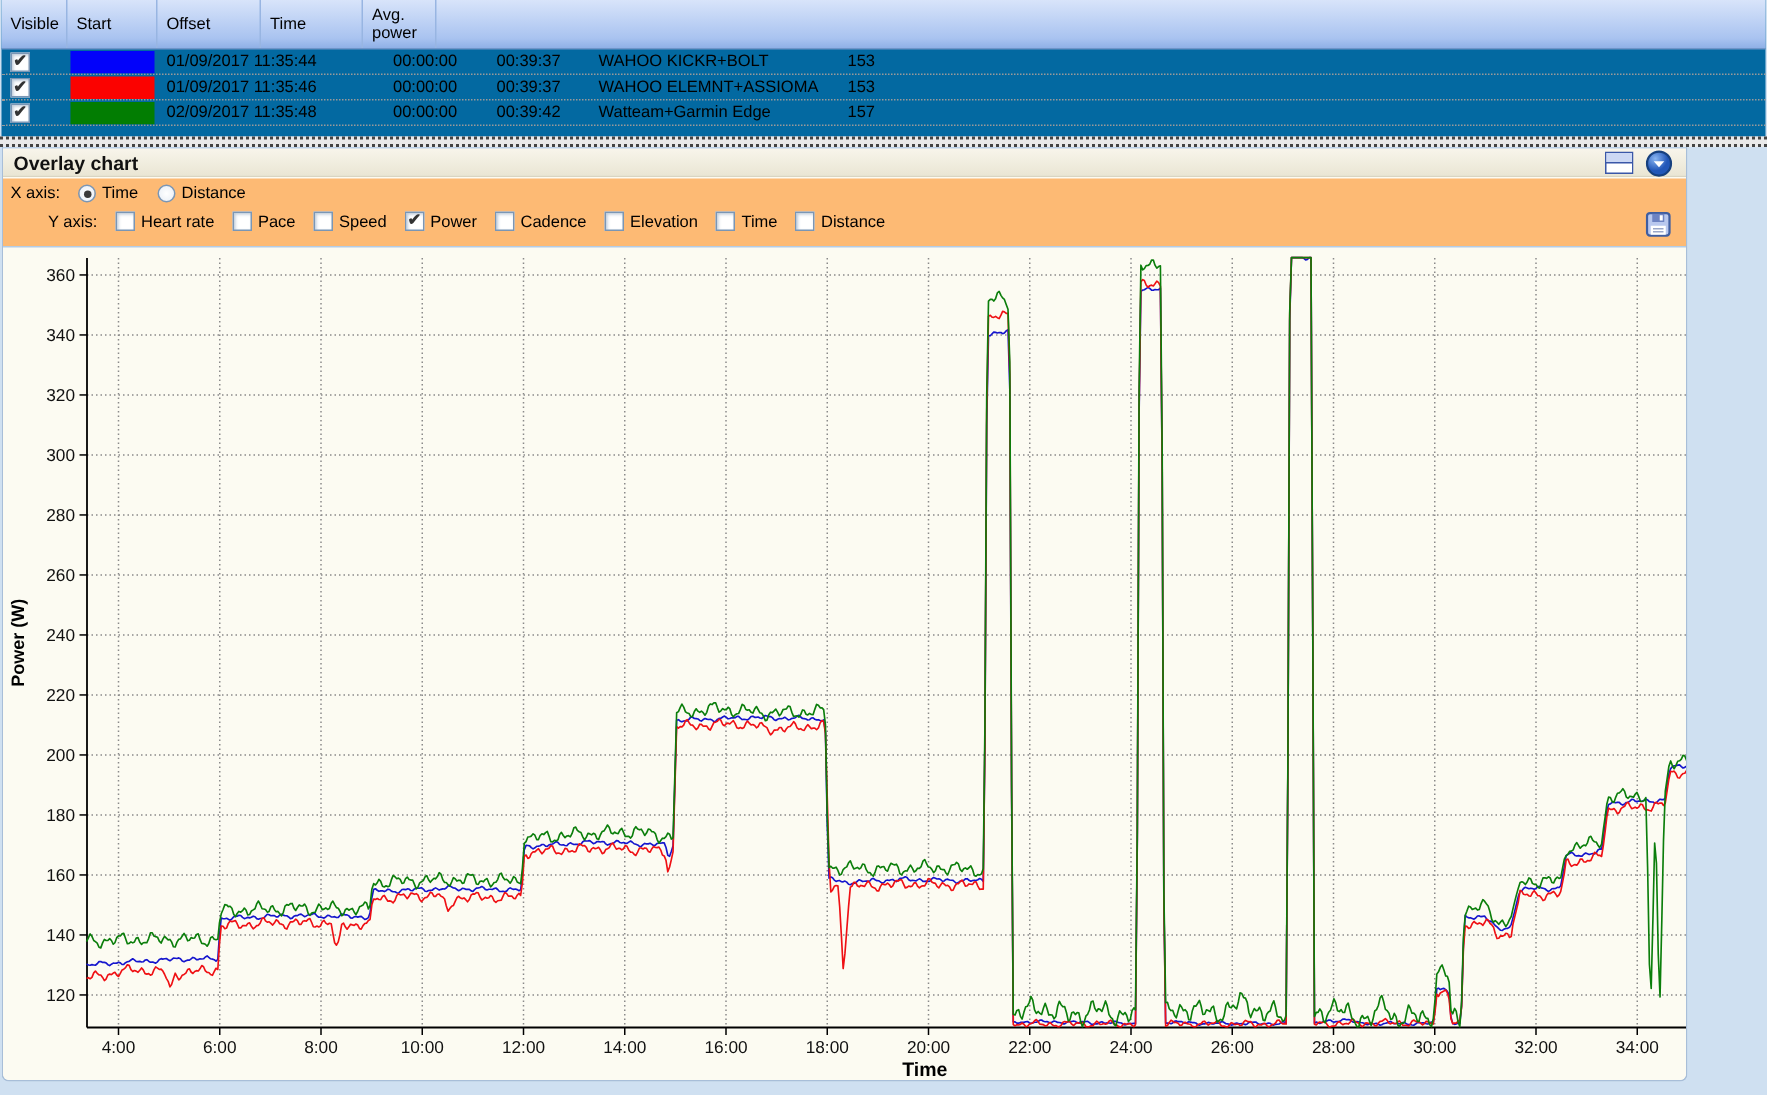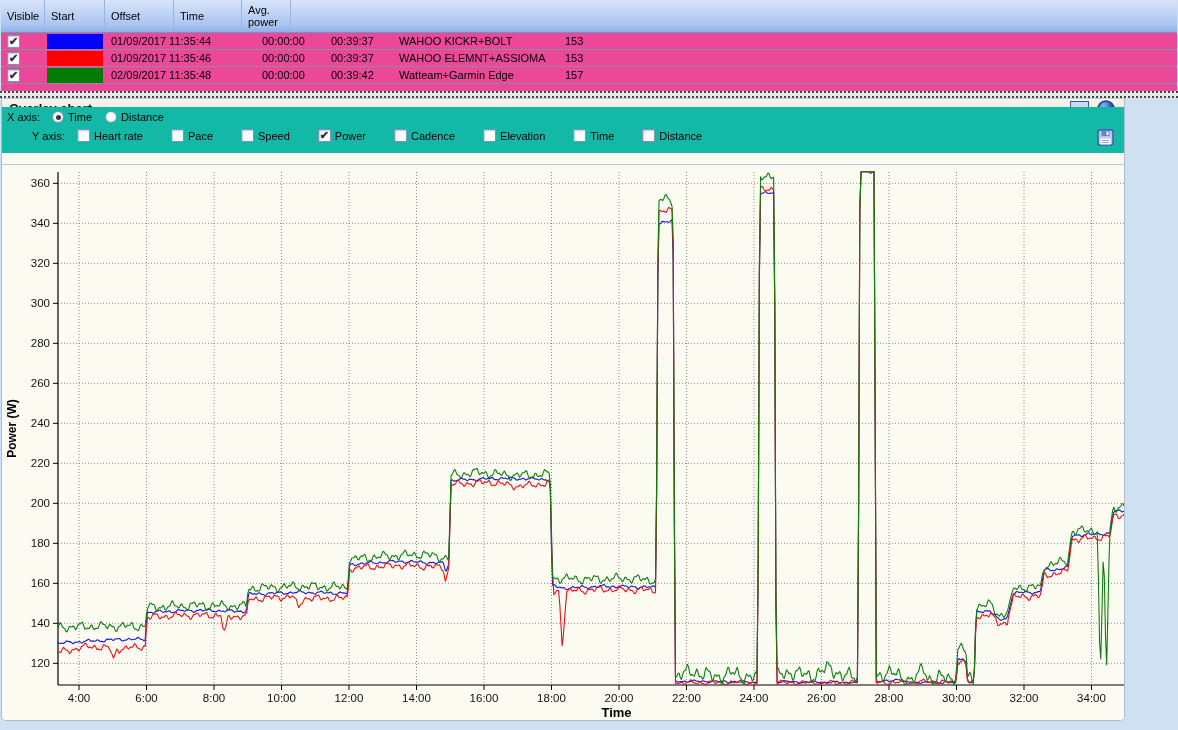--- a/index.html
+++ b/index.html
@@ -1,20 +1,20 @@
 <!DOCTYPE html>
 <html><head>
 <meta charset="utf-8">
 <style>
   html,body{margin:0;padding:0;}
   body{font-family:"Liberation Sans",sans-serif;background:#cfe0f1;}
   .canvas{position:relative;width:1178px;height:730px;background:#cfe0f1;overflow:hidden;}
 
   
-  .table-panel{position:absolute;left:1px;top:0;width:1176px;height:91px;background:#ec4899;}
+  .table-panel{position:absolute;left:1px;top:0;width:1176px;height:91px;background:#0369a1;}
   .thead{display:flex;height:33px;background:linear-gradient(#d8e4fa,#a9c3f0 80%,#8fb0e6);border-bottom:1px solid #6f94c8;box-sizing:border-box;}
   .th{box-sizing:border-box;border-right:1px solid #98b5e2;display:flex;align-items:center;padding-left:6px;font-size:11px;color:#000;line-height:12px;white-space:pre-line;}
   .th:last-child{border-right:none;}
   .trow{display:flex;height:17px;border-bottom:1px dotted #9a9a9a;box-sizing:border-box;}
   .td{box-sizing:border-box;padding-left:6px;font-size:11px;color:#000;white-space:nowrap;overflow:hidden;display:flex;align-items:center;height:100%;}
   .w-visible{width:44px;} .w-colour{width:60px;} .w-start{width:151px;} .w-offset{width:69px;}
   .w-time{width:68px;} .w-loc{width:166px;} .w-avg{width:49px;} .w-fill{flex:1;}
   .swatch{width:56px;height:15px;margin-left:-4px;}
   .cb{width:13px;height:13px;box-sizing:border-box;background:#fff;border:1px solid #7a96b5;box-shadow:inset 1px 1px 2px rgba(110,140,170,.45);font-size:11px;line-height:11px;text-align:center;color:#333;font-weight:bold;}
   .cb.checked::after{content:"\2714";}
@@ -22,21 +22,21 @@
   .rb.sel::after{content:"";display:block;width:5px;height:5px;border-radius:50%;background:#3a3a3a;margin:2.5px auto;}
 
   
   .splitter{position:absolute;left:0;top:91px;width:1178px;height:3px;background:#e9e9e9;border-top:2px dotted #444;border-bottom:2px dotted #444;}
 
   
   .panel{position:absolute;left:1px;top:98px;width:1124px;height:623px;box-sizing:border-box;background:#fcfbf2;border:1px solid #a8bed8;border-top:none;border-radius:0 0 5px 5px;overflow:hidden;}
   .titlebar{position:absolute;left:0;top:0;right:0;height:20px;background:linear-gradient(#f8f5eb,#eae6d4);border-top:1px solid #b9cfe8;border-bottom:1px solid #d9d5c2;box-sizing:border-box;}
   .titlebar .title{position:absolute;left:7px;top:2px;font-size:13px;font-weight:bold;color:#111;}
   .tb-icon{position:absolute;top:2px;cursor:pointer;}
-  .controls{position:absolute;left:0;top:9px;right:0;height:46px;background:#14b8a6;text-decoration:underline;}
+  .controls{position:absolute;left:0;top:21px;right:0;height:46px;background:#fdba74;text-decoration:underline;}
   .ctl-row{position:absolute;left:5px;display:flex;align-items:center;gap:12px;font-size:11px;color:#000;}
   .ctl-label{width:33px;}
   .opt{display:flex;align-items:center;gap:4px;cursor:pointer;}
   .save-icon{position:absolute;right:10px;top:22px;cursor:pointer;}
   .chart-area{position:absolute;left:0;top:66px;right:0;bottom:0;border-top:1px solid #b3cce6;background:#fcfbf2;}
   svg text{font-family:"Liberation Sans",sans-serif;}
 </style>
 </head>
 <body>
 
@@ -133,21 +133,21 @@
               <span class="opt-label">Time</span>
             </span>
             <span class="opt">
               <span class="rb"></span>
               <span class="opt-label">Distance</span>
             </span>
           </span>
       </div>
       <div class="ctl-row" style="top:22px;margin-left:25px;">
         <span class="ctl-label">Y axis:</span>
-        <span id="yopts" style="display:flex;gap:28px;">
+        <span id="yopts" style="display:flex;gap:12px;">
             <span class="opt">
               <span class="cb"></span>
               <span class="opt-label">Heart rate</span>
             </span>
             <span class="opt">
               <span class="cb"></span>
               <span class="opt-label">Pace</span>
             </span>
             <span class="opt">
               <span class="cb"></span>

